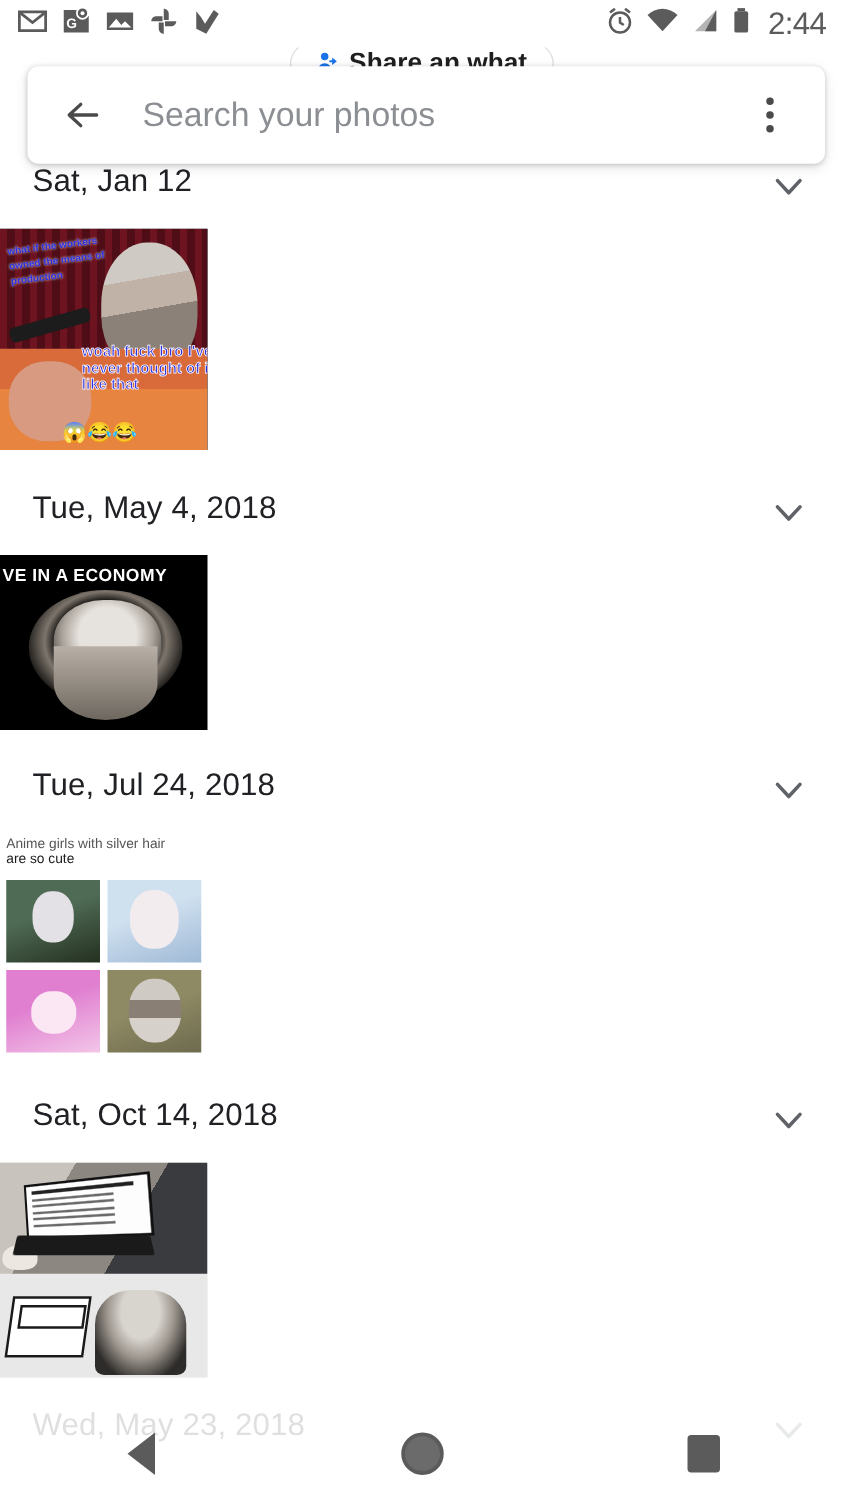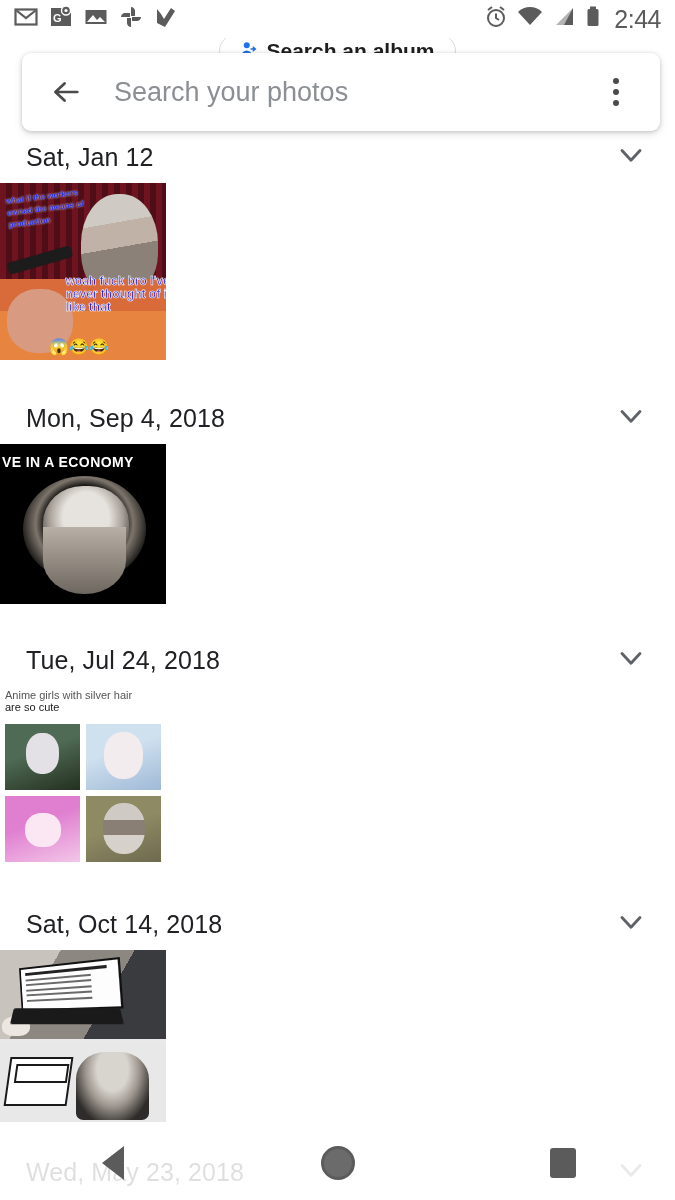--- a/index.html
+++ b/index.html
@@ -74,21 +74,21 @@
   .dot { width: 6px; height: 6px; border-radius: 50%; background: #4a4a4a; }
 
   
   .content {
     position: absolute; top: 131px; left: 0;
     width: 675px; height: 1069px;
     background: #ffffff; overflow: hidden; z-index: 10;
   }
 
   .date-header {
-    height: 52px; display: flex; align-items: center;
+    height: 52px; display: flex; align-items: flex-start;
     padding: 0 26px 0 26px; cursor: pointer;
   }
   .date-label {
     font-size: 25px; color: #202124; font-weight: 400; letter-spacing: 0.1px;
   }
   .chev { margin-left: auto; }
 
   .thumb-row { display: flex; }
   .thumb {
     width: 166px; position: relative; overflow: hidden;
@@ -127,21 +127,21 @@
     text-shadow: 0 0 2px #fff;
   }
   .t1 .bigtext {
     position: absolute; left: 28%; top: 52%; width: 70%;
     font-size: 12px; line-height: 1.1; color: #2b2fe0;
     font-weight: 700; -webkit-text-stroke: 0.6px #fff; text-align: left; margin-left: 19px;
   }
   .t1 .emo { position: absolute; bottom: 2%; font-size: 16px; }
 
   
-  .t2 { height: 160px; background: #000; }
+  .t2 { height: 140px; background: #000; }
   .t2 .cap {
     position: absolute; top: 6%; left: 0; width: 100%;
     color: #fff; font-size: 14px; font-weight: 700;
     letter-spacing: 0.4px; padding-left: 2px; white-space: nowrap;
   }
   .t2 .jface {
     position: absolute; left: 26%; top: 26%; width: 52%; height: 50%;
     border-radius: 46%;
     background: radial-gradient(ellipse at 50% 40%, #e6e2dd 0 38%, #a9a29a 60%, #3a3734 85%, #000 100%);
     filter: blur(0.3px);
@@ -319,21 +319,21 @@
 
 <div class="chip-row">
   <div class="chip">
     <span>
       <svg width="18" height="18" viewBox="0 0 24 24">
           <circle cx="9" cy="7" r="4" fill="#1a73e8"></circle>
           <path d="M2 21 a7 7 0 0 1 14 0 z" fill="#1a73e8"></path>
           <path d="M17 8 l5 4 l-5 4 v-3 h-3 v-2 h3 z" fill="#1a73e8"></path>
         </svg>
     </span>
-    <span class="chip-label">Search an album</span>
+    <span class="chip-label">Share an what</span>
   </div>
 </div>
 
 <div class="search-bar">
   <div class="back-btn">
     <svg width="34" height="34" viewBox="0 0 24 24">
         <path d="M20 12 H5 M11 6 L4.5 12 L11 18" fill="none" stroke="#4a4a4a" stroke-width="1.9" stroke-linecap="round" stroke-linejoin="round"></path>
       </svg>
   </div>
   <input class="search-input" type="text" placeholder="Search your photos" style="">
@@ -361,21 +361,21 @@
       <div class="mic"></div>
       <div class="blurb">what if the workers owned the means of production</div>
       <div class="bot"></div>
       <div class="face2"></div>
       <div class="bigtext">woah fuck bro I've never thought of it like that</div>
       <div class="emo" style="left:30%">😱😂😂</div>
     </div>
   </div>
 
   <div class="date-header" style="margin-top:32px">
-    <span class="date-label">Mon, Sep 4, 2018</span>
+    <span class="date-label">Tue, May 4, 2018</span>
     <span class="chev">
       <svg width="36" height="36" viewBox="0 0 24 24">
           <path d="M6 9 L12 15.5 L18 9" fill="none" stroke="#5f6368" stroke-width="1.9" stroke-linecap="round" stroke-linejoin="round"></path>
         </svg>
     </span>
   </div>
   <div class="thumb-row">
     <div class="thumb t2">
       <div class="hair"></div>
       <div class="jface"></div>

